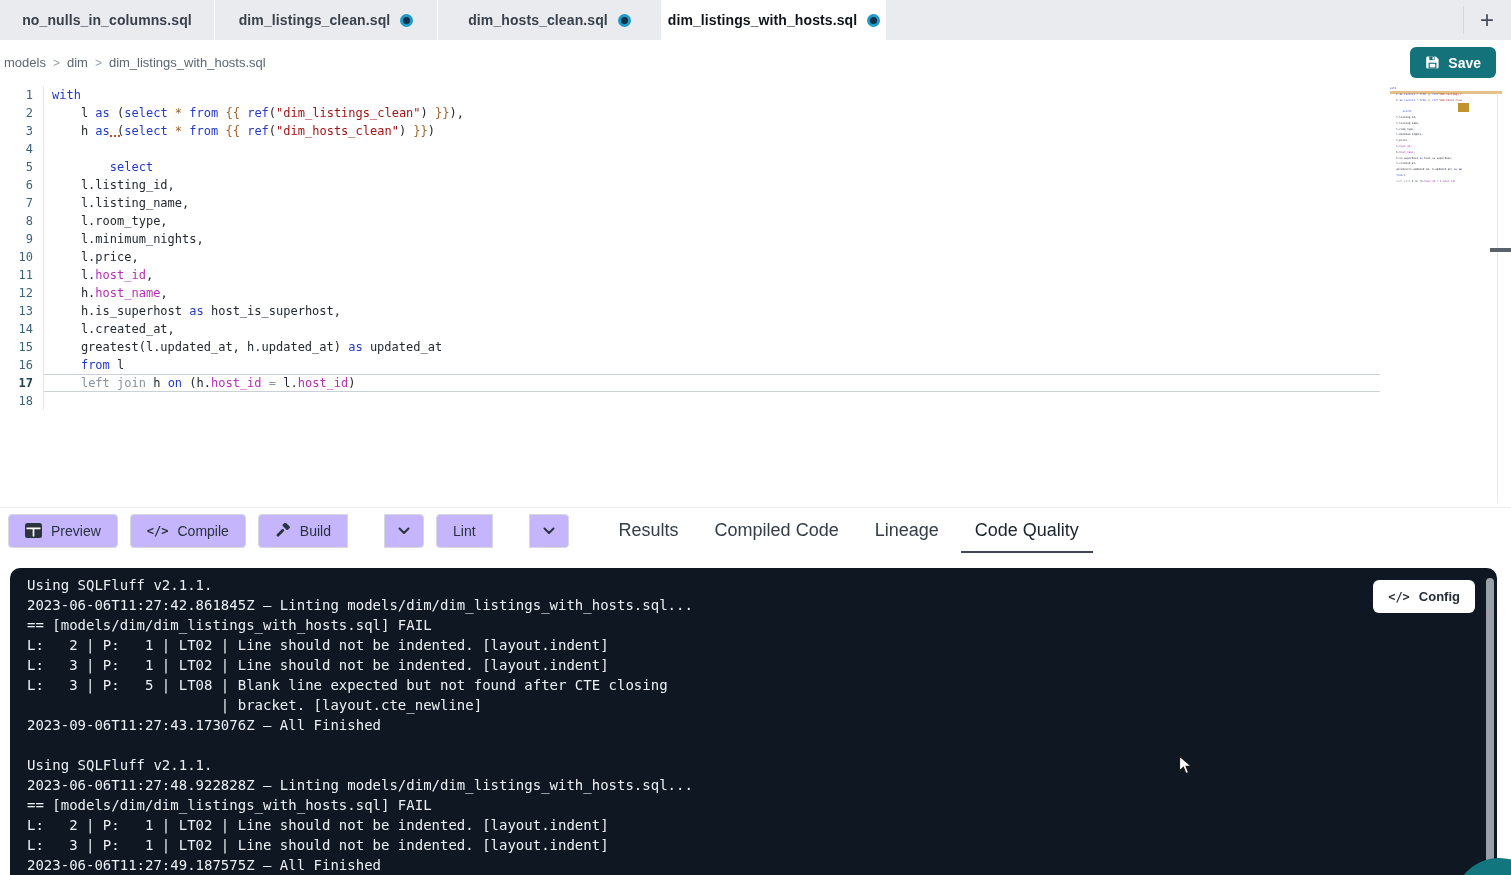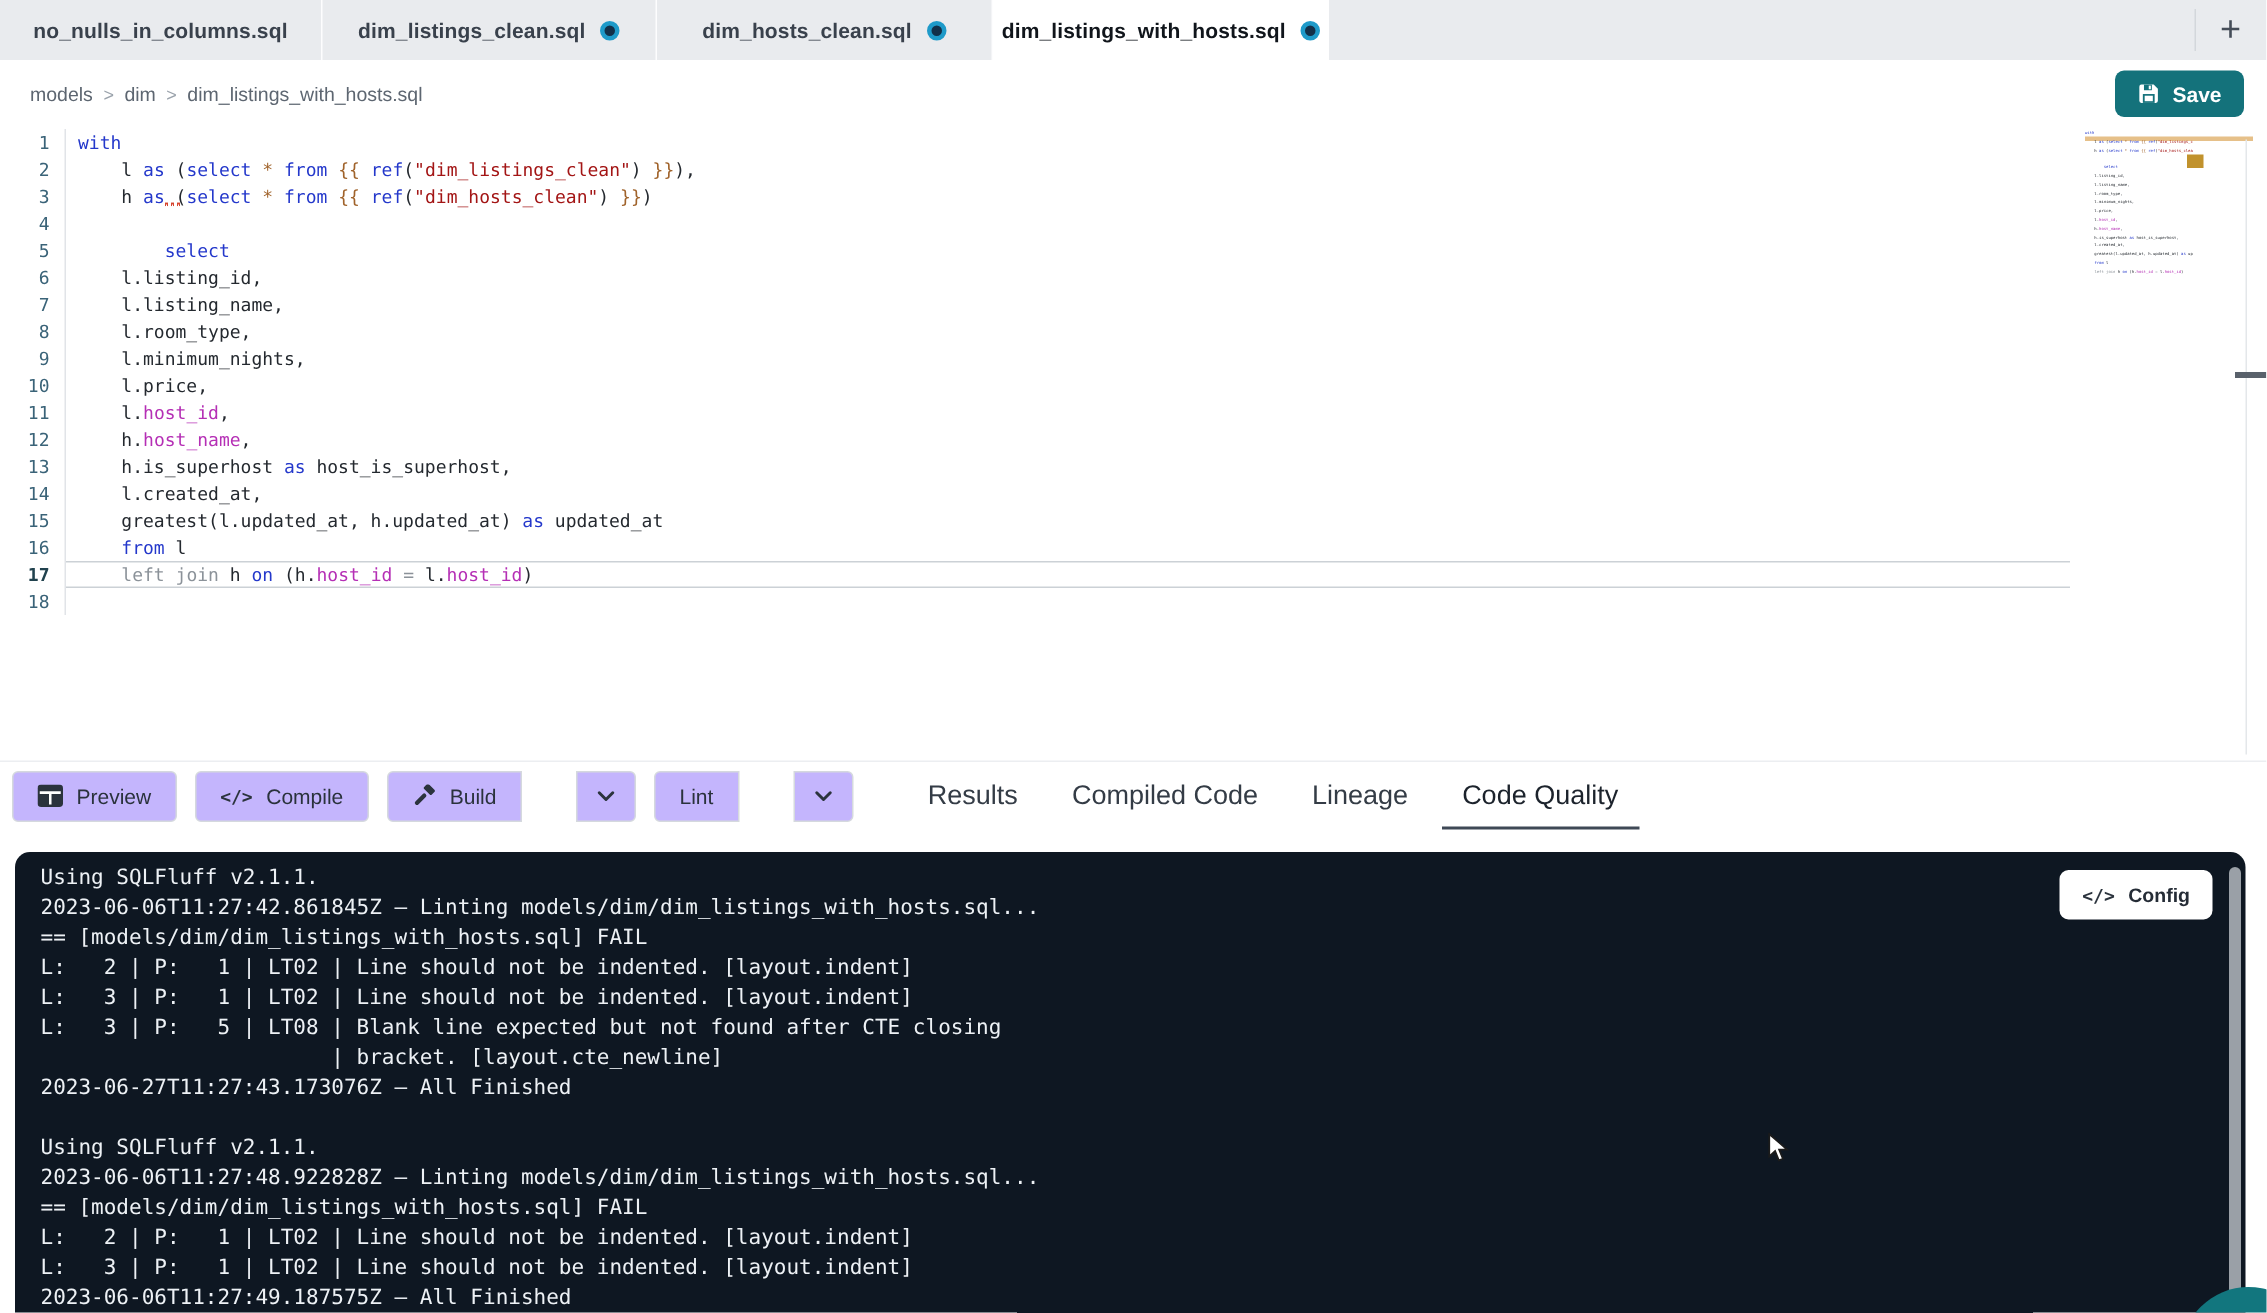--- a/index.html
+++ b/index.html
@@ -17,21 +17,21 @@
   .tab.active .tab-label { color:#10151b; font-weight:700; }
   .mod-dot { width:13px; height:13px; border-radius:50%;
              border:3.5px solid var(--tab-dot-blue); background:#123049; flex:0 0 13px; }
   .tab-plus { position:absolute; right:8px; top:4px; width:32px; height:32px;
               display:flex; align-items:center; justify-content:center;
               font-size:24px; font-weight:500; color:#454d58; cursor:pointer; }
   .tab-plus-sep { position:absolute; right:47px; top:6px; width:1px; height:28px; background:#d3d7db; }
 
   
   .crumbbar { position:relative; height:45px; background:#fff; display:flex; align-items:center; }
-  .breadcrumb { display:flex; align-items:center; gap:7px; padding-left:20px;
+  .breadcrumb { display:flex; align-items:center; gap:7px; padding-left:4px;
                 font-size:13px; color:#5d6671; }
   .bc-sep { color:#9aa2ab; font-size:12px; }
   .save-btn { position:absolute; right:15px; top:7px; height:31px; padding:0 15px;
               display:inline-flex; align-items:center; gap:8px; border:none; border-radius:6px;
               background:var(--accent-teal); color:#fff; font-family:"Liberation Sans",sans-serif;
               font-size:14px; font-weight:700; cursor:pointer; }
 
   
   .editor { position:relative; height:422px; background:#fff; overflow:hidden; }
   #code-lines { width:1380px; padding-top:1px; }
@@ -303,21 +303,21 @@
   <div class="terminal-area">
     <div class="terminal">
       <div id="terminal-lines">
           <div class="tl">Using SQLFluff v2.1.1.</div>
           <div class="tl">2023-06-06T11:27:42.861845Z — Linting models/dim/dim_listings_with_hosts.sql...</div>
           <div class="tl">== [models/dim/dim_listings_with_hosts.sql] FAIL</div>
           <div class="tl">L:   2 | P:   1 | LT02 | Line should not be indented. [layout.indent]</div>
           <div class="tl">L:   3 | P:   1 | LT02 | Line should not be indented. [layout.indent]</div>
           <div class="tl">L:   3 | P:   5 | LT08 | Blank line expected but not found after CTE closing</div>
           <div class="tl">                       | bracket. [layout.cte_newline]</div>
-          <div class="tl">2023-06-27T11:27:43.173076Z — All Finished</div>
+          <div class="tl">2023-09-06T11:27:43.173076Z — All Finished</div>
           <div class="tl"> </div>
           <div class="tl">Using SQLFluff v2.1.1.</div>
           <div class="tl">2023-06-06T11:27:48.922828Z — Linting models/dim/dim_listings_with_hosts.sql...</div>
           <div class="tl">== [models/dim/dim_listings_with_hosts.sql] FAIL</div>
           <div class="tl">L:   2 | P:   1 | LT02 | Line should not be indented. [layout.indent]</div>
           <div class="tl">L:   3 | P:   1 | LT02 | Line should not be indented. [layout.indent]</div>
           <div class="tl">2023-06-06T11:27:49.187575Z — All Finished</div>
         </div>
       <button class="config-btn">
         <span class="code-ic">&lt;/&gt;</span>

